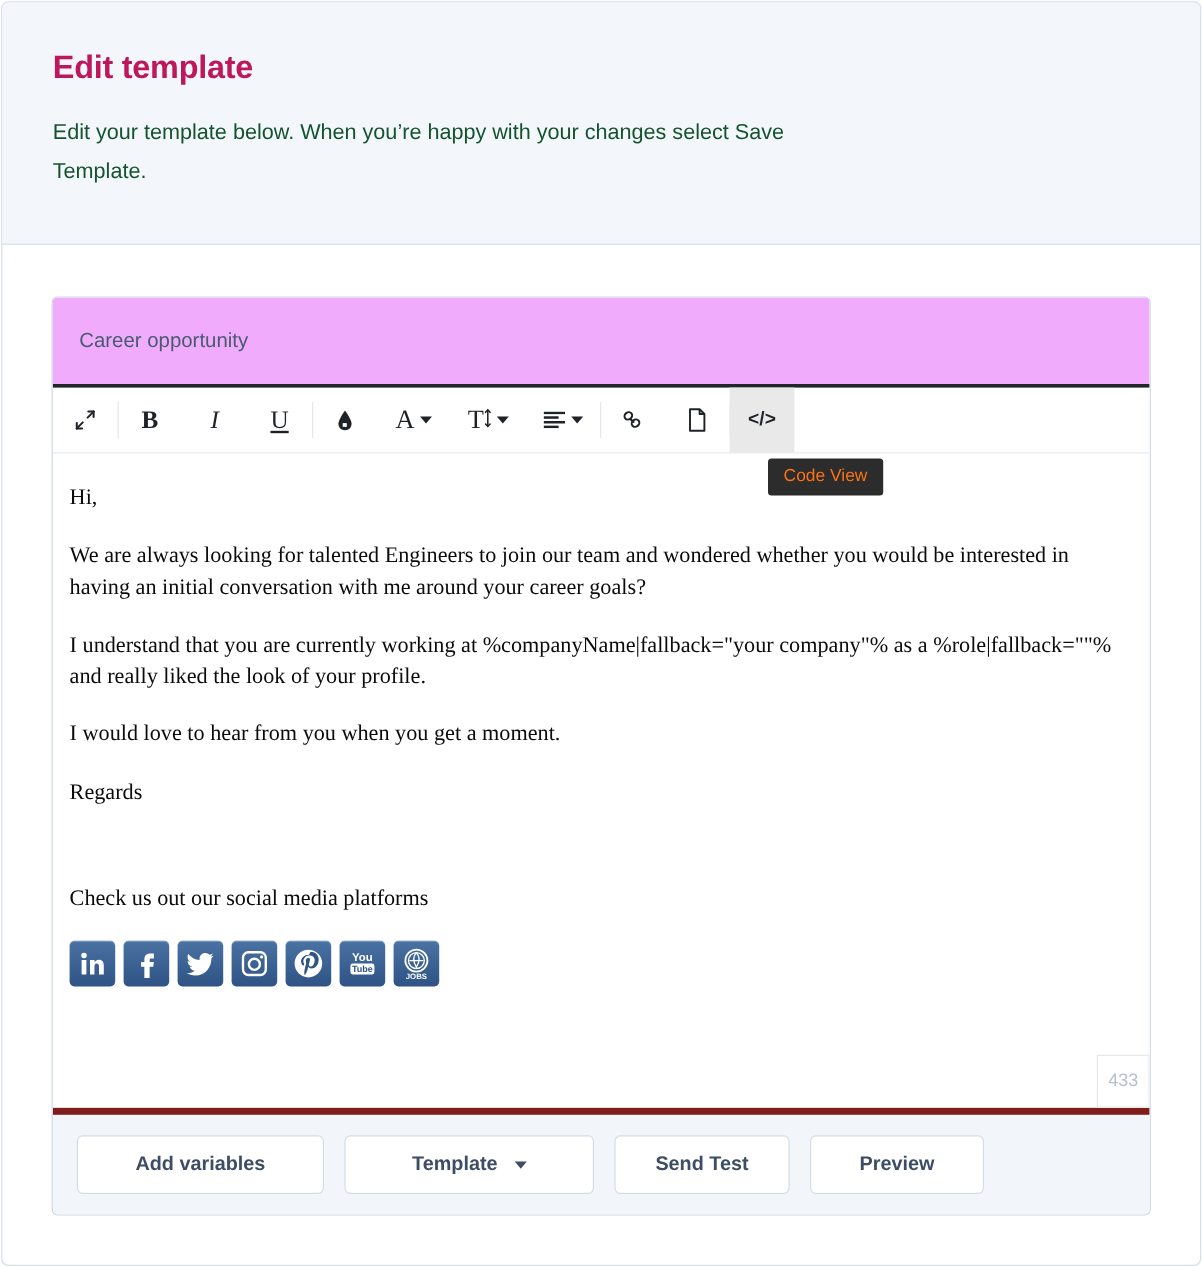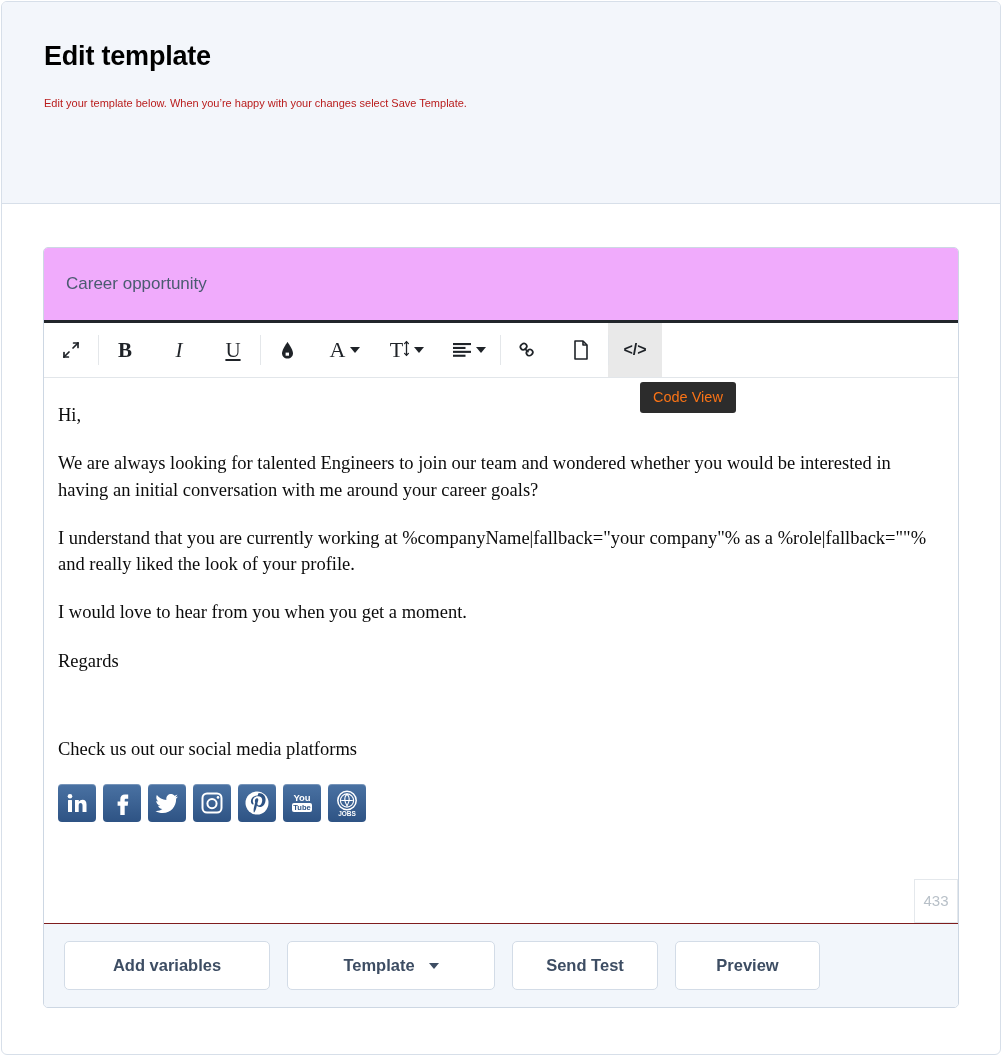--- a/index.html
+++ b/index.html
@@ -23,28 +23,28 @@
   
   .panel-header {
     background: #f3f6fb;
     border-bottom: 1px solid #d7dfe9;
     padding: 40px 42px 34px 42px;
     height: 202px;
   }
   .panel-title {
     font-size: 27px;
     font-weight: bold;
-    color: #000000;
+    color: #be185d;
     letter-spacing: -0.2px;
     margin: 0 0 22px 0;
     line-height: 1.1;
   }
   .panel-subtitle {
-    font-size: 11px;
-    color: #b91c1c;
+    font-size: 18px;
+    color: #14532d;
     line-height: 1.78;
     max-width: 690px;
     margin: 0;
   }
 
   
   .editor-wrap {
     margin: 43px 41px 0 41px;
     border: 1px solid #cdd7e3;
     border-radius: 5px;
@@ -180,21 +180,21 @@
     font-family: "Liberation Sans", sans-serif;
     font-size: 15px;
     display: flex;
     align-items: center;
     justify-content: center;
   }
 
   
   .editor-footer {
     background: #f2f6fb;
-    border-top: 1px solid #7f1d1d;
+    border-top: 6px solid #7f1d1d;
     padding: 17px 20px;
     display: flex;
     gap: 17px;
   }
   .foot-btn {
     background: #ffffff;
     border: 1px solid #d3dce7;
     border-radius: 5px;
     color: #3d4d63;
     font-family: "Liberation Sans", sans-serif;

